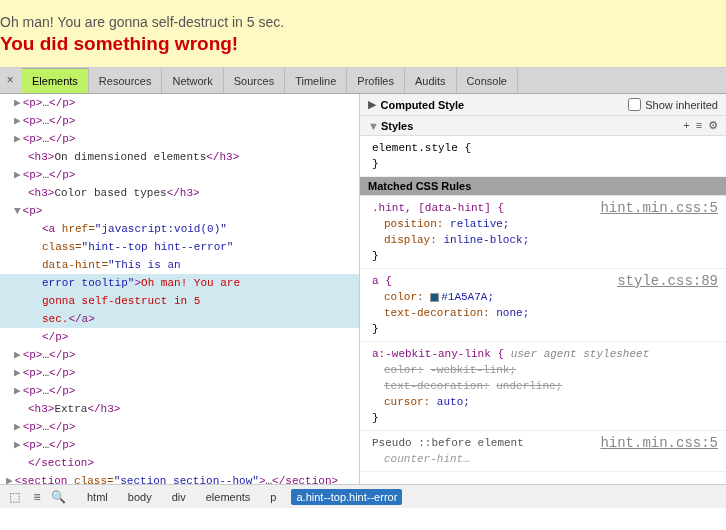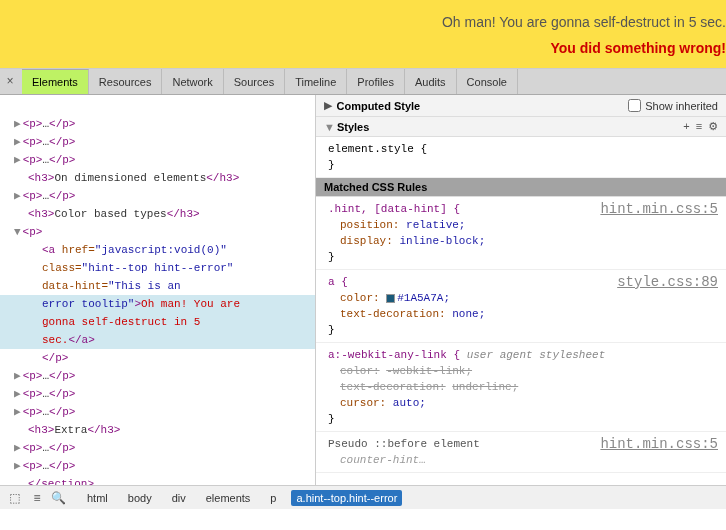--- a/index.html
+++ b/index.html
@@ -1,26 +1,26 @@
 <!DOCTYPE html>
 <html><head>
   <meta charset="utf-8">
   <style>
     * { margin: 0; padding: 0; box-sizing: border-box; }
     body { font-family: 'Courier New', monospace; font-size: 11px; background: #fff; width: 726px; height: 530px; overflow: hidden; }
 
     
     #preview {
-      background: #fde047;
-      text-align: right;
+      background: #fef9c3;
+      text-align: left;
       padding: 14px 0 12px;
       border-bottom: 1px solid #ccc;
     }
     #preview .line1 { color: #555; font-family: Arial, sans-serif; font-size: 14px; }
-    #preview .line2 { color: #c00; font-family: Arial, sans-serif; font-size: 14px; font-weight: bold; margin-top: 10px; }
+    #preview .line2 { color: #c00; font-family: Arial, sans-serif; font-size: 19px; font-weight: bold; margin-top: 3px; }
 
     
     #tabs {
       display: flex;
       align-items: center;
       background: #d5d5d5;
       border-bottom: 1px solid #aaa;
       height: 26px;
       padding-left: 2px;
     }
@@ -39,24 +39,24 @@
     }
 
     
     #devtools {
       display: flex;
       height: calc(530px - 90px - 26px - 24px);
     }
 
     
     #elements-panel {
-      width: 316px;
+      width: 360px;
       border-right: 1px solid #ccc;
       overflow: auto;
-      padding: 20px 0;
+      padding: 0 0;
       background: #fff;
       font-family: 'Courier New', monospace;
       font-size: 11px;
       color: #333;
     }
     .elem-line {
       padding: 1px 6px;
       white-space: nowrap;
       line-height: 16px;
     }

